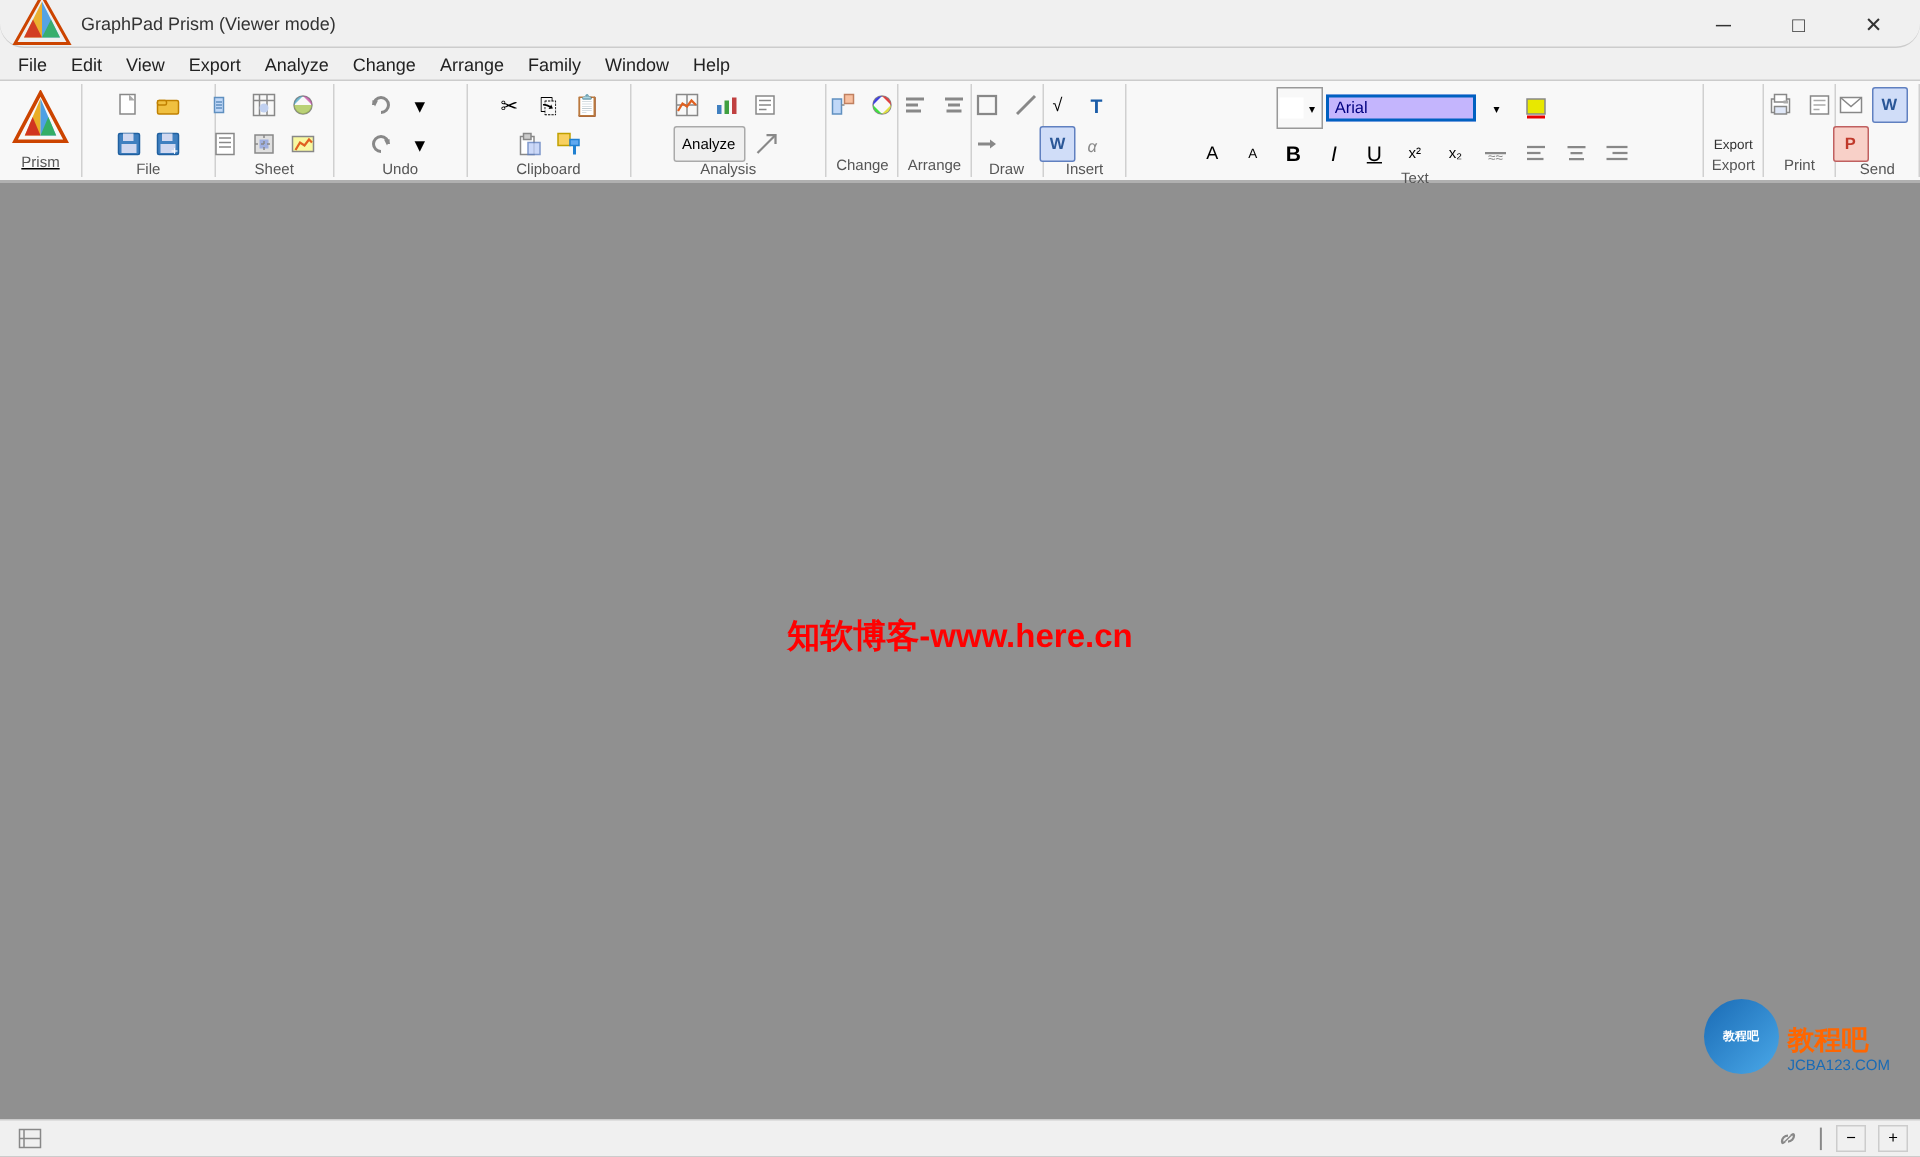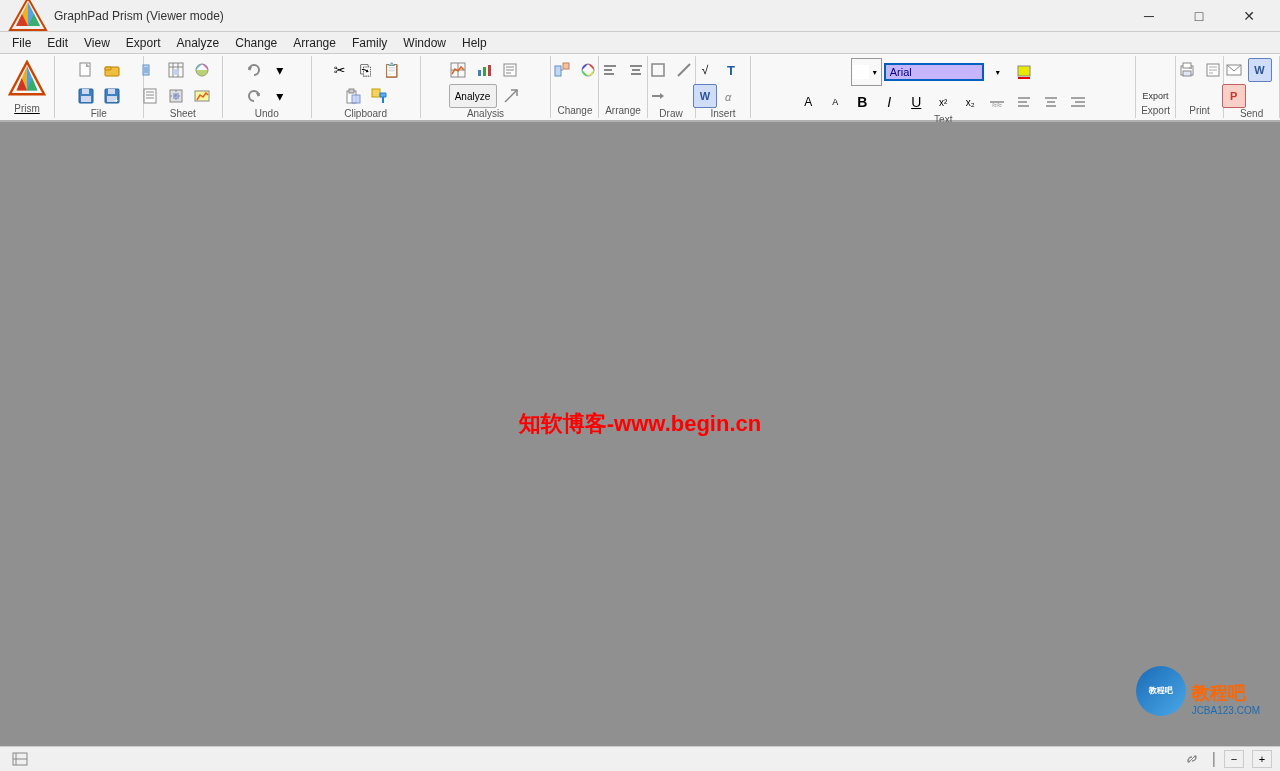--- a/index.html
+++ b/index.html
@@ -6,20 +6,21 @@
     body { width: 1280px; height: 771px; overflow: hidden; font-family: 'Segoe UI', Arial, sans-serif; background: #f0f0f0; }
 
     
     .title-bar {
       height: 32px;
       background: #f0f0f0;
       display: flex;
       align-items: center;
       padding: 0 8px;
       border-bottom: 1px solid #ccc;
+      border-radius: 16px;
     }
     .title-bar-text { font-size: 12px; color: #333; flex: 1; }
     .title-bar-controls { display: flex; gap: 4px; }
     .title-btn {
       width: 46px; height: 32px; border: none; background: transparent;
       cursor: pointer; font-size: 14px; display: flex; align-items: center; justify-content: center;
       color: #333;
     }
 
     
@@ -633,21 +634,21 @@
           </div>
         </div>
         <span class="ribbon-group-label">Send</span>
       </div>
 
     </div>
   </div>
 
   <div class="canvas-area">
     <div class="watermark">
-      <div class="watermark-title">知软博客-www.begin.cn</div>
+      <div class="watermark-title">知软博客-www.here.cn</div>
     </div>
 
     <div class="jcba-watermark">
       <div class="jcba-circle">
         <span style="font-size:8px; text-align:center; line-height:1.2;">教程吧</span>
       </div>
       <div>
         <div class="jcba-text">教程吧</div>
         <div class="jcba-sub">JCBA123.COM</div>
       </div>

